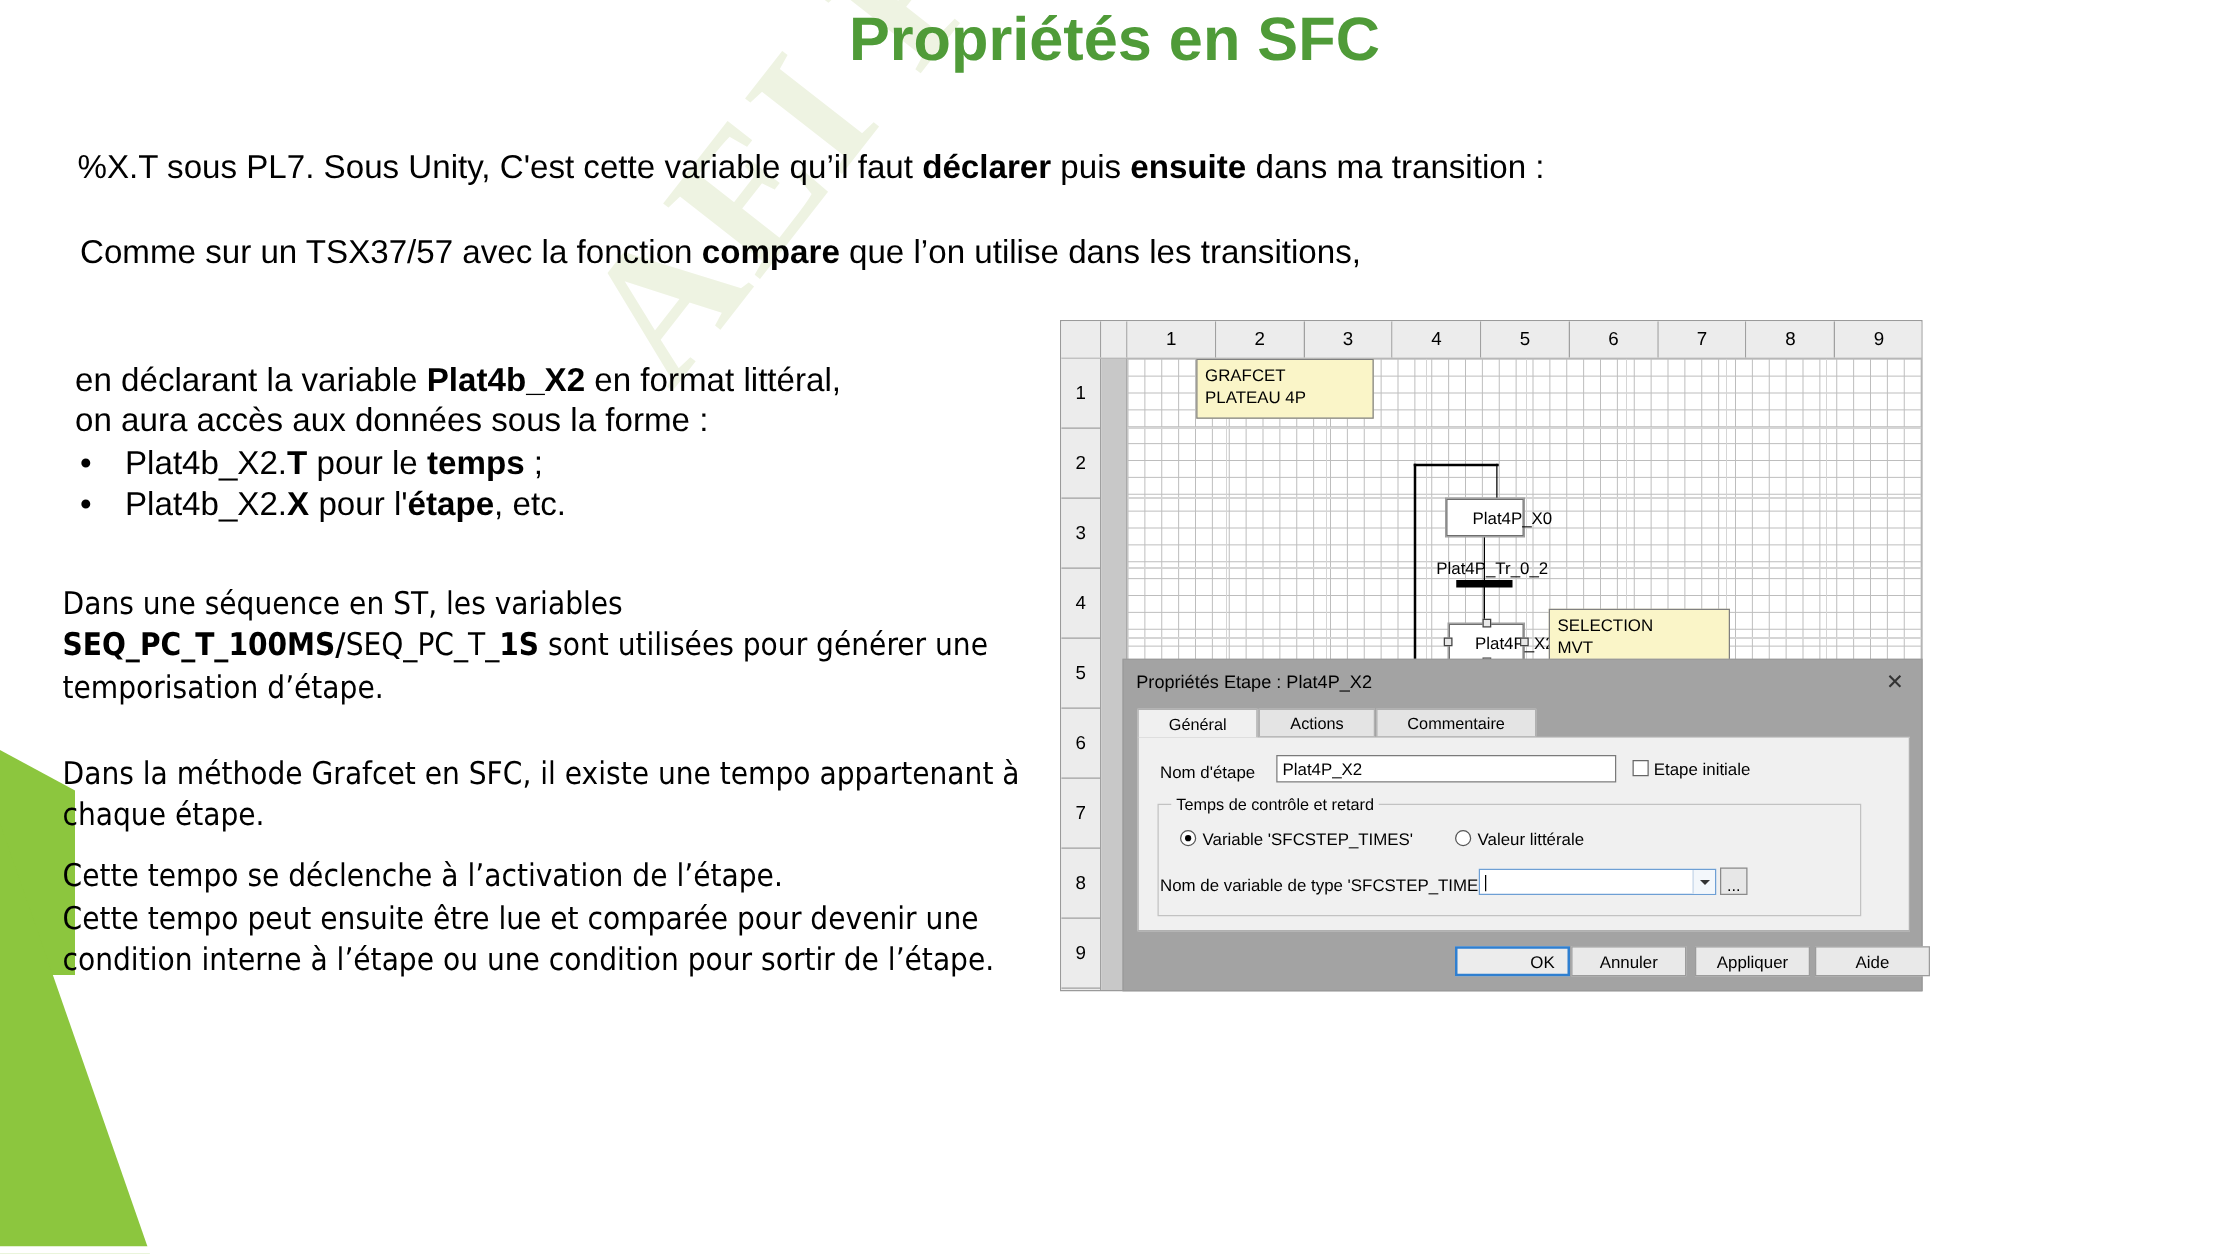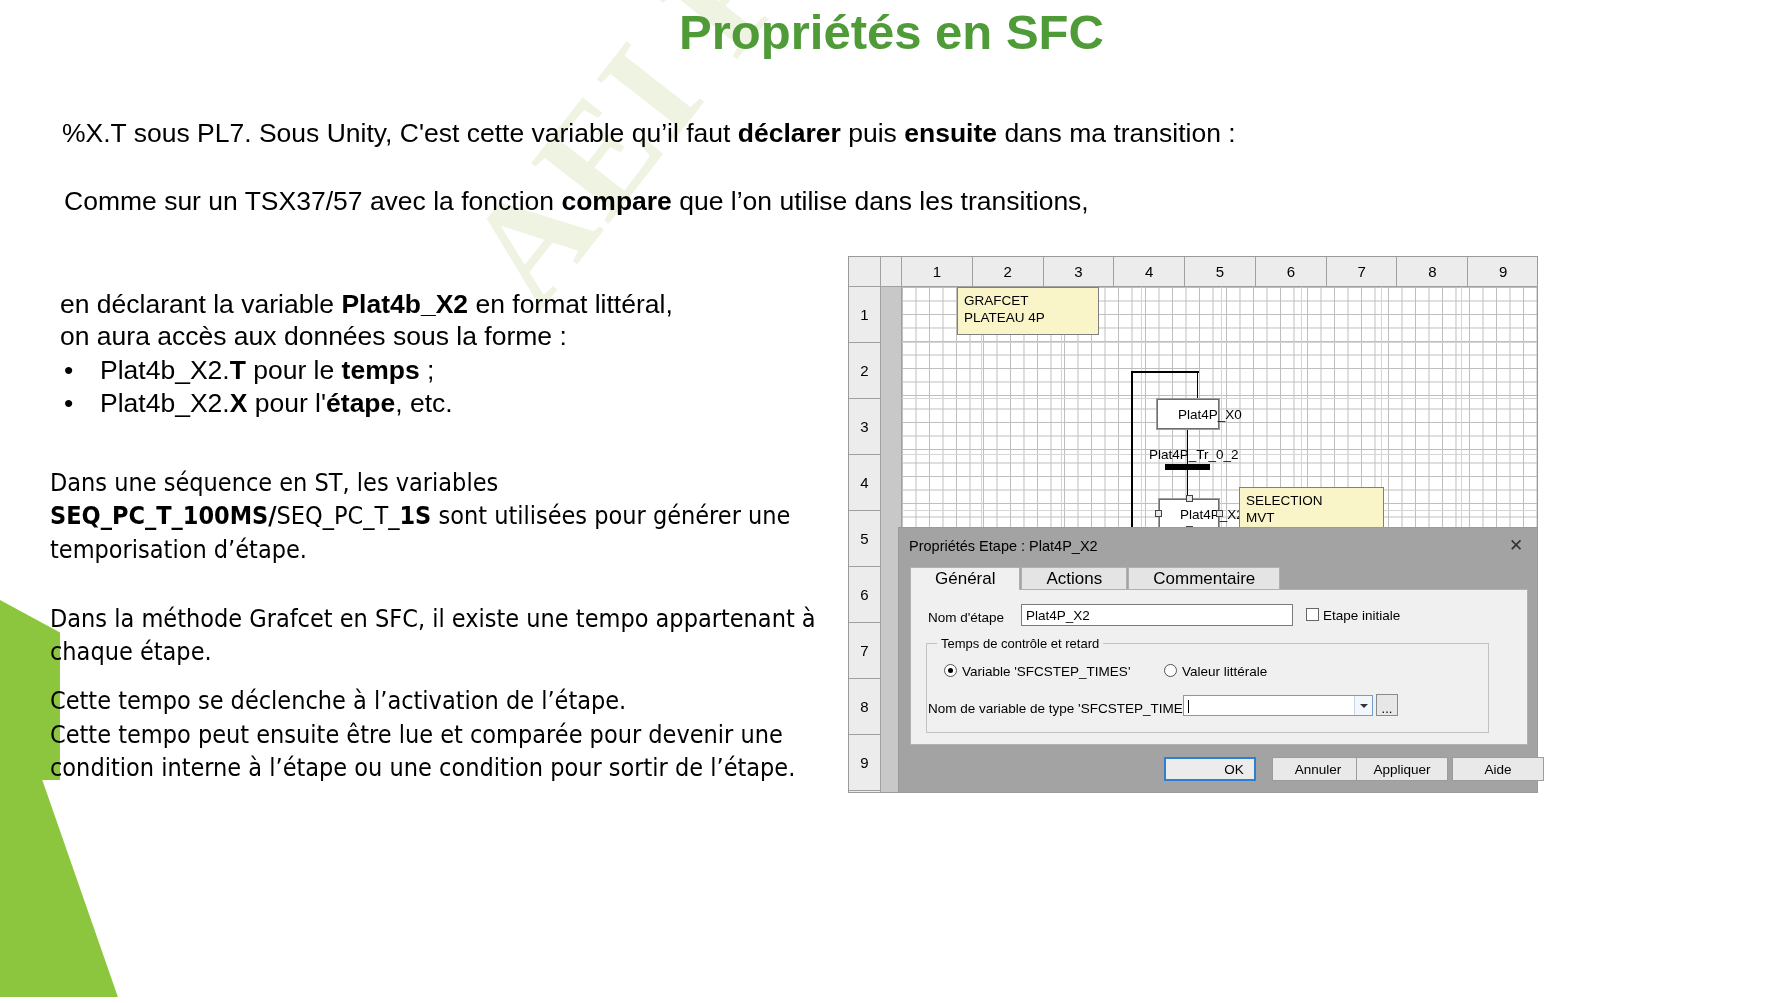--- a/index.html
+++ b/index.html
@@ -106,21 +106,21 @@
     position:absolute;left:898px;top:527px;width:640px;height:266px;
     background:#a3a3a3;border:1px solid #9a9a9a;z-index:6;
     font-family:"Liberation Sans", sans-serif;font-size:13.5px;color:#000;
     box-sizing:border-box;
   }
   .dlg-title{position:absolute;left:10px;top:10px;font-size:14.5px;color:#000;}
   .dlg-close{position:absolute;right:8px;top:6px;width:26px;height:22px;
     display:flex;align-items:center;justify-content:center;font-size:17px;color:#333;cursor:default;}
   .tabstrip{position:absolute;left:11px;top:40px;width:618px;height:22px;
     border-bottom:1px solid #b0b0b0;box-sizing:border-box;display:flex;align-items:flex-end;}
-  .tab{height:22px;padding:0 24px;display:flex;align-items:center;font-size:17px;
+  .tab{height:22px;padding:0 24px;display:flex;align-items:center;font-size:13px;
     border:1px solid #b0b0b0;border-bottom:none;background:#e4e4e4;margin-right:1px;box-sizing:border-box;}
   .tab.active{background:#F0F0F0;position:relative;top:1px;height:23px;}
   .dlg-body{position:absolute;left:11px;top:62px;width:618px;height:155px;
     background:#F0F0F0;border:1px solid #b0b0b0;border-top:none;box-sizing:border-box;}
   .lbl{position:absolute;font-size:13.5px;color:#000;}
   .tbox{position:absolute;background:#fff;border:1px solid #7a7a7a;box-sizing:border-box;
     font-size:13.5px;padding:1px 4px;display:flex;align-items:center;color:#000;}
   .chk{position:absolute;width:13px;height:13px;background:#fff;border:1px solid #666;box-sizing:border-box;}
   .group{position:absolute;border:1px solid #c2c2c2;box-sizing:border-box;}
   .group-title{position:absolute;background:#F0F0F0;padding:0 4px;font-size:13px;}
@@ -279,18 +279,18 @@
       <div class="caretpos" style="left:4px;top:4px;height:13px;"></div>
       <span style="padding-left:8px;"></span>
       <span class="caret">
           <span class="caret-tri"></span>
         </span>
     </div>
     <div class="ellipsis-btn" style="left:465px;top:104px;width:22px;height:22px;">...</div>
   </div>
 
   <div class="btn default" style="left:265px;top:229px;width:92px;height:24px;padding-left:48px;">OK</div>
-  <div class="btn" style="left:373px;top:229px;width:92px;height:24px;">Annuler</div>
+  <div class="btn" style="left:358px;top:229px;width:92px;height:24px;">Annuler</div>
   <div class="btn" style="left:457px;top:229px;width:92px;height:24px;">Appliquer</div>
   <div class="btn" style="left:553px;top:229px;width:92px;height:24px;">Aide</div>
 </div>
 
 <div class="deco-bottom-strip"></div>
 
 </body></html>

